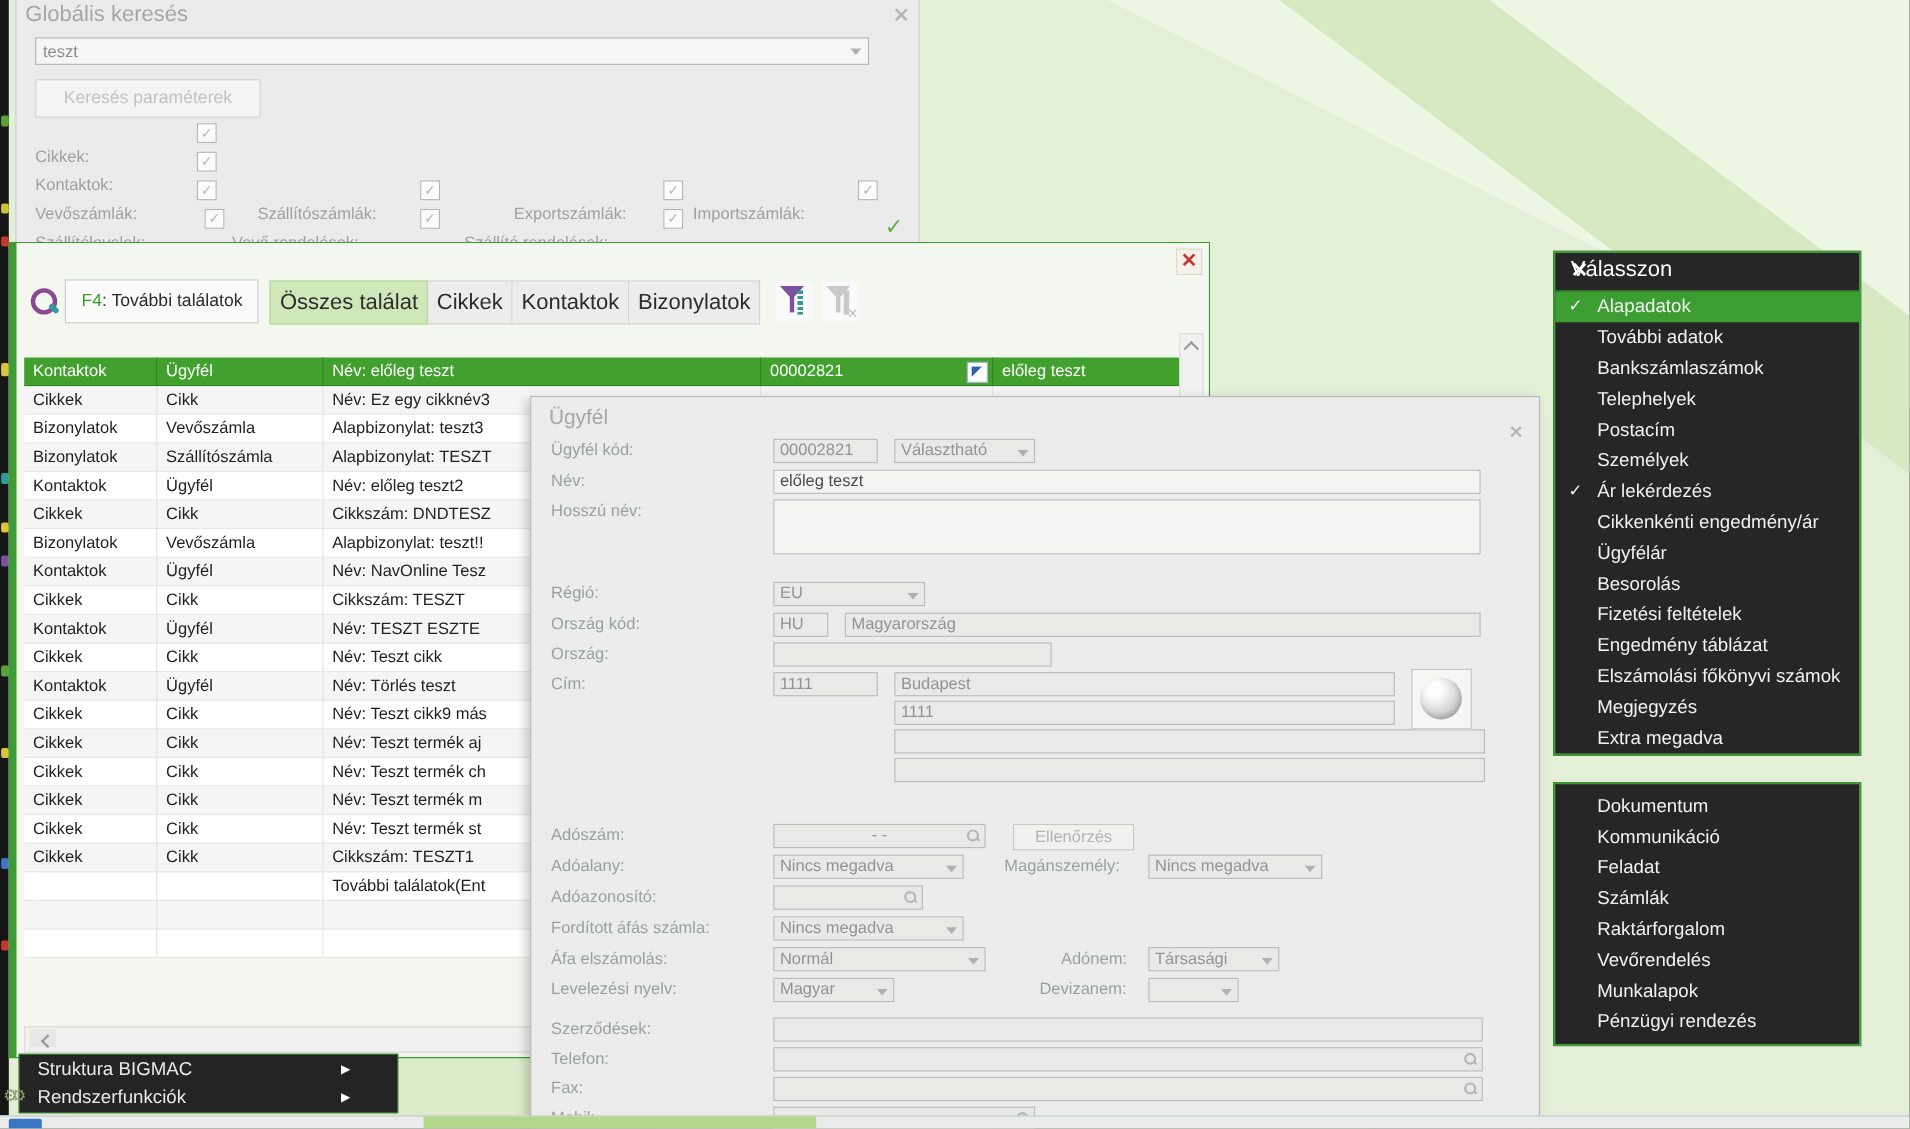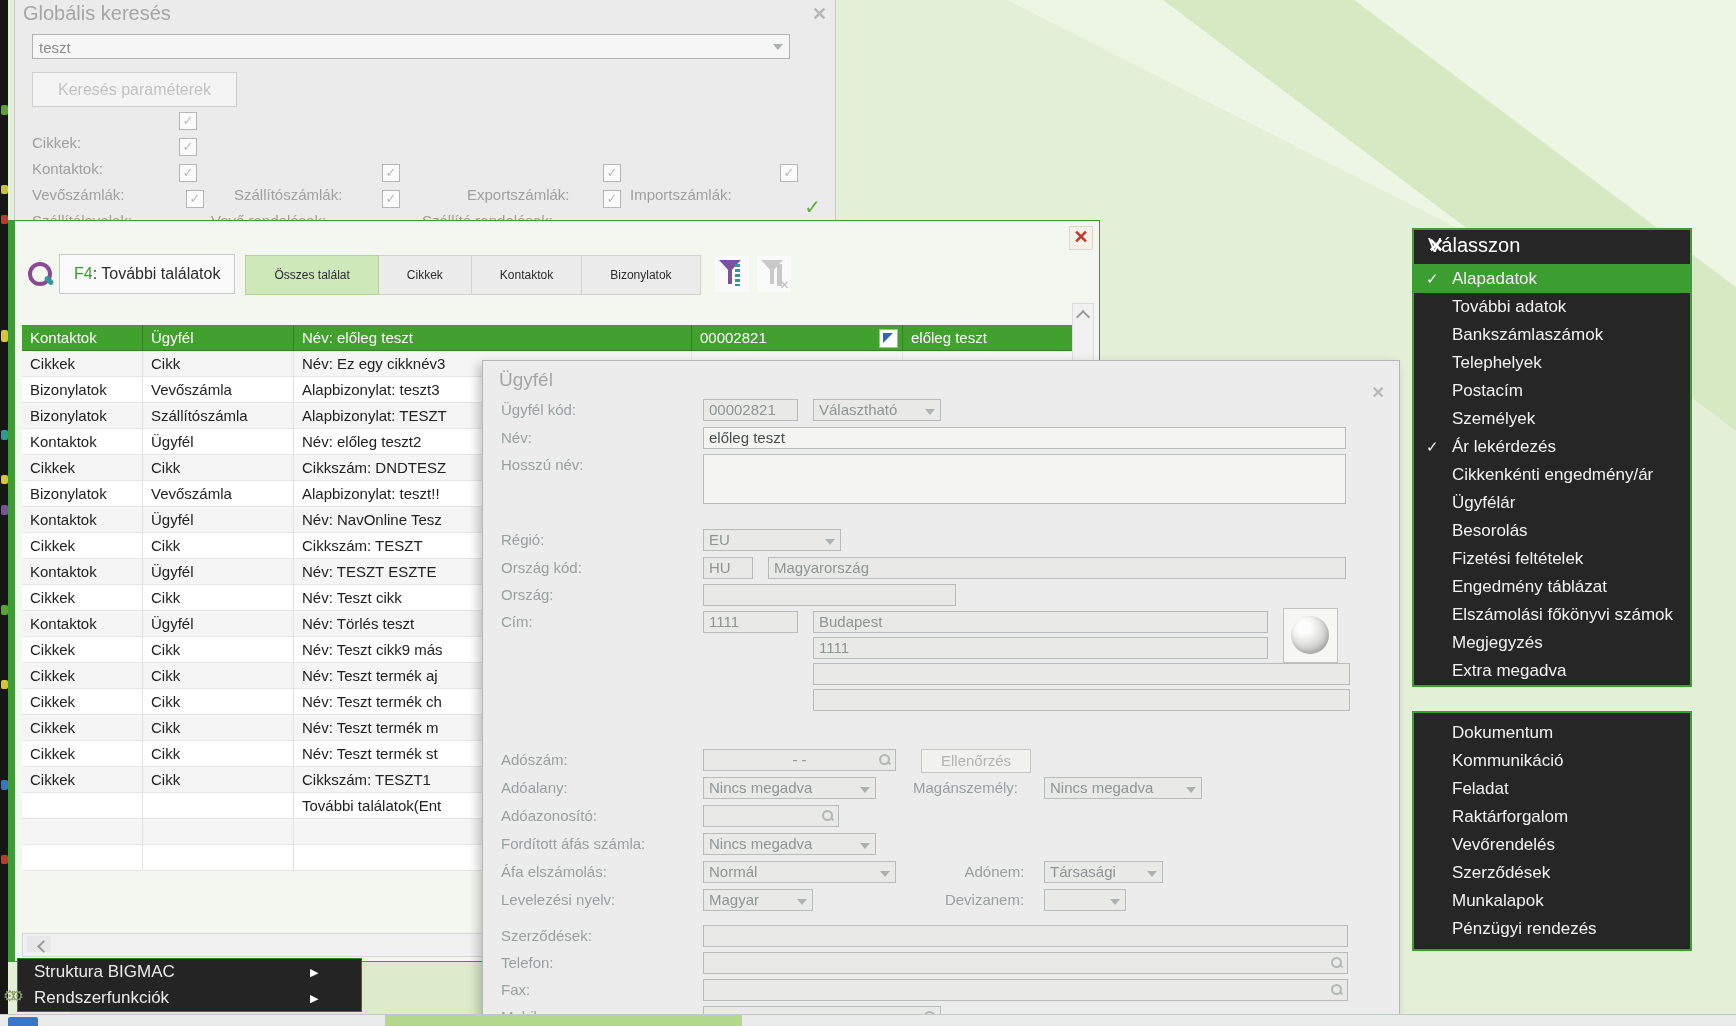--- a/index.html
+++ b/index.html
@@ -47,21 +47,21 @@
   .toolbar{position:absolute;left:6px;top:32px;height:42px;display:flex;align-items:center;}
   .magicon{width:26px;height:26px;margin:0 6px;position:relative;}
   .magicon .ring{position:absolute;left:1px;top:1px;width:16px;height:16px;border-radius:50%;
                  border:4px solid #8a4a92;}
   .magicon .tail{position:absolute;left:17px;top:17px;width:10px;height:5px;background:#2e9b98;
                  transform:rotate(45deg);border-radius:2px;}
   .f4btn{height:38px;background:#fafafa;border:1px solid #c9c9c9;font-size:16px;color:#2c2c2c;
          line-height:38px;padding:0 14px;margin-right:10px;white-space:nowrap;}
   .f4btn b{color:#3a9b2f;font-weight:normal;}
   .tabs{display:flex;height:38px;}
-  .tab{height:38px;line-height:38px;padding:0 28px;font-size:12px;color:#2c2c2c;background:#ececec;
+  .tab{height:38px;line-height:38px;padding:0 8px;font-size:20px;color:#2c2c2c;background:#ececec;
        border:1px solid #d2d2d2;border-left:none;white-space:nowrap;}
   .tab:first-child{border-left:1px solid #d2d2d2;}
   .tab.active{background:#cfe8ba;border-color:#b4d29a;}
   .funnels{display:flex;margin-left:14px;gap:8px;}
   .funnel{width:34px;height:36px;position:relative;background:#fafafa;}
   .funnel .cone{position:absolute;left:4px;top:4px;width:0;height:0;
                 border-left:11px solid transparent;border-right:11px solid transparent;
                 border-top:12px solid #7b52a0;}
   .funnel .stem{position:absolute;left:13px;top:14px;width:4px;height:14px;background:#7b52a0;}
   .funnel .rule{position:absolute;left:20px;top:8px;width:5px;height:22px;
@@ -520,23 +520,23 @@
           <div class="mitem"><span class="mck"></span><span>Elszámolási főkönyvi számok</span></div>
           <div class="mitem"><span class="mck"></span><span>Megjegyzés</span></div>
           <div class="mitem"><span class="mck"></span><span>Extra megadva</span></div>
         </div>
     </div>
     <div class="chbox second">
       <div>
           <div class="mitem"><span class="mck"></span><span>Dokumentum</span></div>
           <div class="mitem"><span class="mck"></span><span>Kommunikáció</span></div>
           <div class="mitem"><span class="mck"></span><span>Feladat</span></div>
+          <div class="mitem"><span class="mck"></span><span>Számlák</span></div>
           <div class="mitem"><span class="mck"></span><span>Raktárforgalom</span></div>
           <div class="mitem"><span class="mck"></span><span>Vevőrendelés</span></div>
-          <div class="mitem"><span class="mck"></span><span>Szerződések</span></div>
           <div class="mitem"><span class="mck"></span><span>Munkalapok</span></div>
           <div class="mitem"><span class="mck"></span><span>Pénzügyi rendezés</span></div>
         </div>
     </div>
   </aside>
 
   <div class="ctxmenu">
     <span class="gears">⚙⚙</span>
     <div>
         <div class="citem"><span>Struktura BIGMAC</span><span class="carr">▶</span></div>

